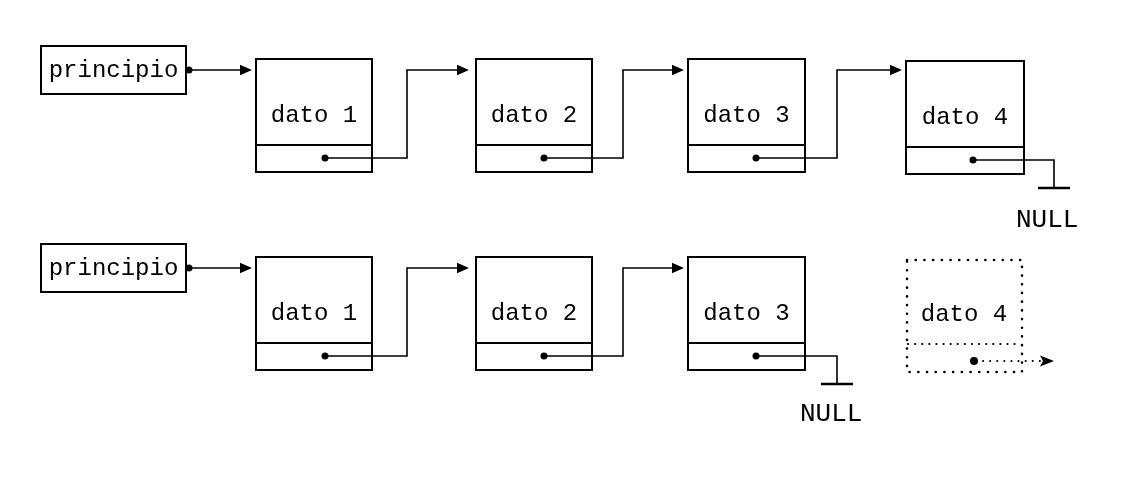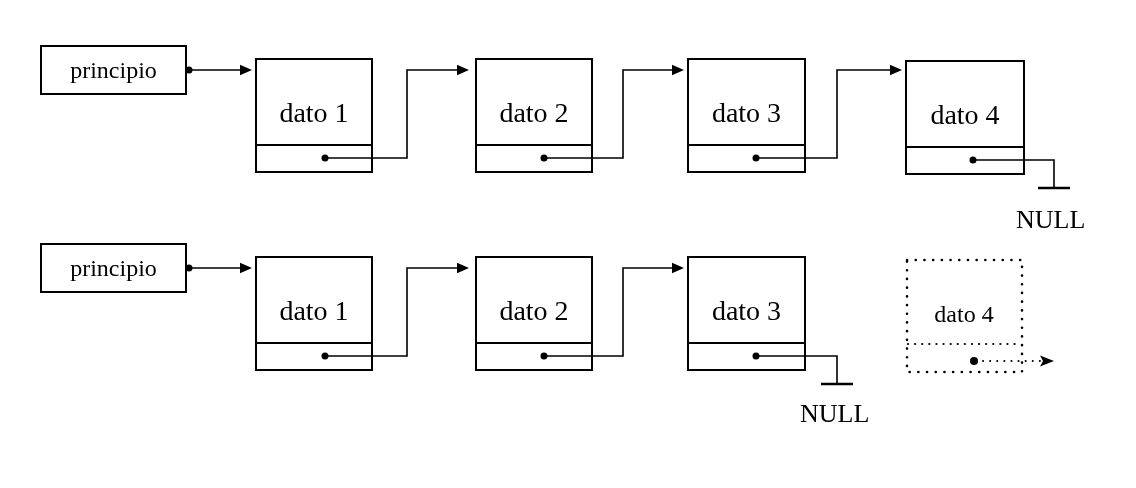--- a/index.html
+++ b/index.html
@@ -1,21 +1,21 @@
 <!DOCTYPE html>
 <html><head>
 <meta charset="utf-8">
 <style>
   html, body { margin: 0; padding: 0; background: #ffffff; }
   .canvas {
     position: relative;
     width: 1136px;
     height: 488px;
     background: #ffffff;
-    font-family: Liberation Serif, serif;
+    font-family: Liberation Mono, monospace;
     color: #000000;
     overflow: hidden;
   }
   .overlay {
     position: absolute;
     left: 0; top: 0;
     width: 1136px; height: 488px;
   }
   .head-box {
     position: absolute;
@@ -36,21 +36,21 @@
     box-sizing: border-box;
     display: flex;
     flex-direction: column;
   }
   .node-label {
     flex: 1;
     display: flex;
     align-items: flex-end;
     justify-content: center;
     padding-bottom: 15px;
-    font-size: 28px;
+    font-size: 24px;
   }
   .node-pointer {
     height: 25px;
     border-top: 2px solid #000;
   }
   .ghost-label {
     position: absolute;
     left: 905px; top: 260px;
     width: 118px; height: 84px;
     display: flex;

